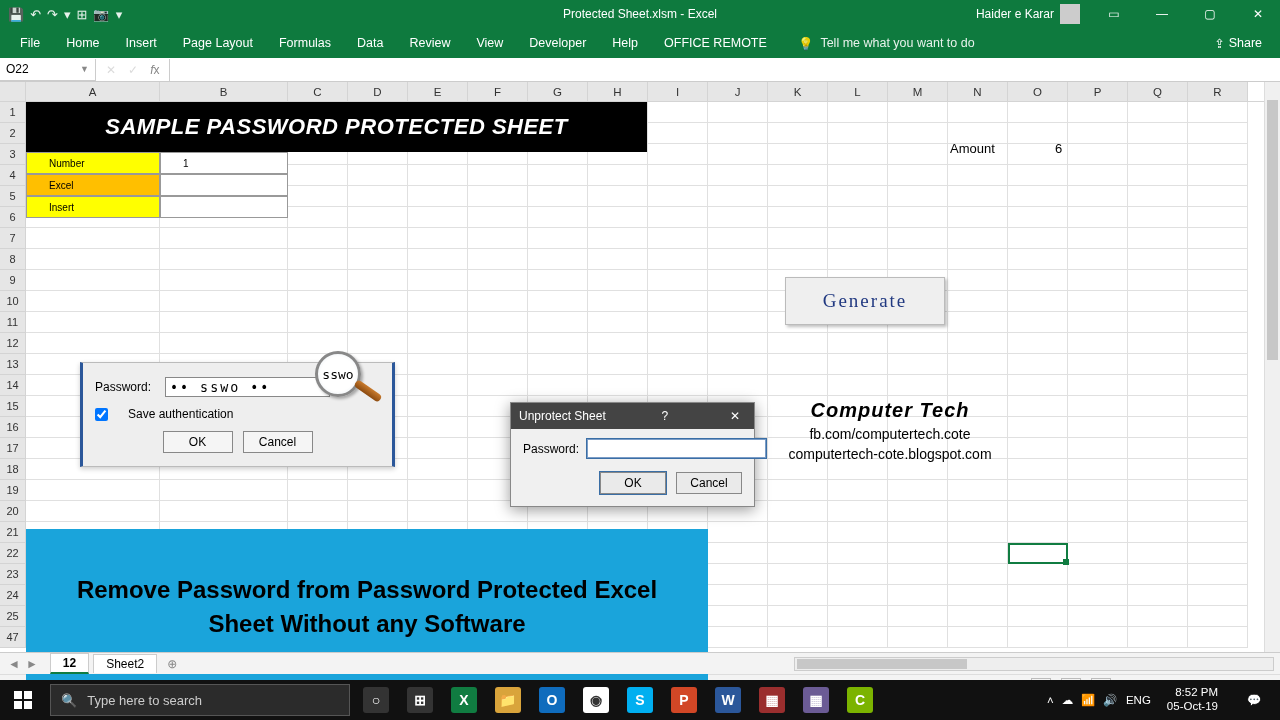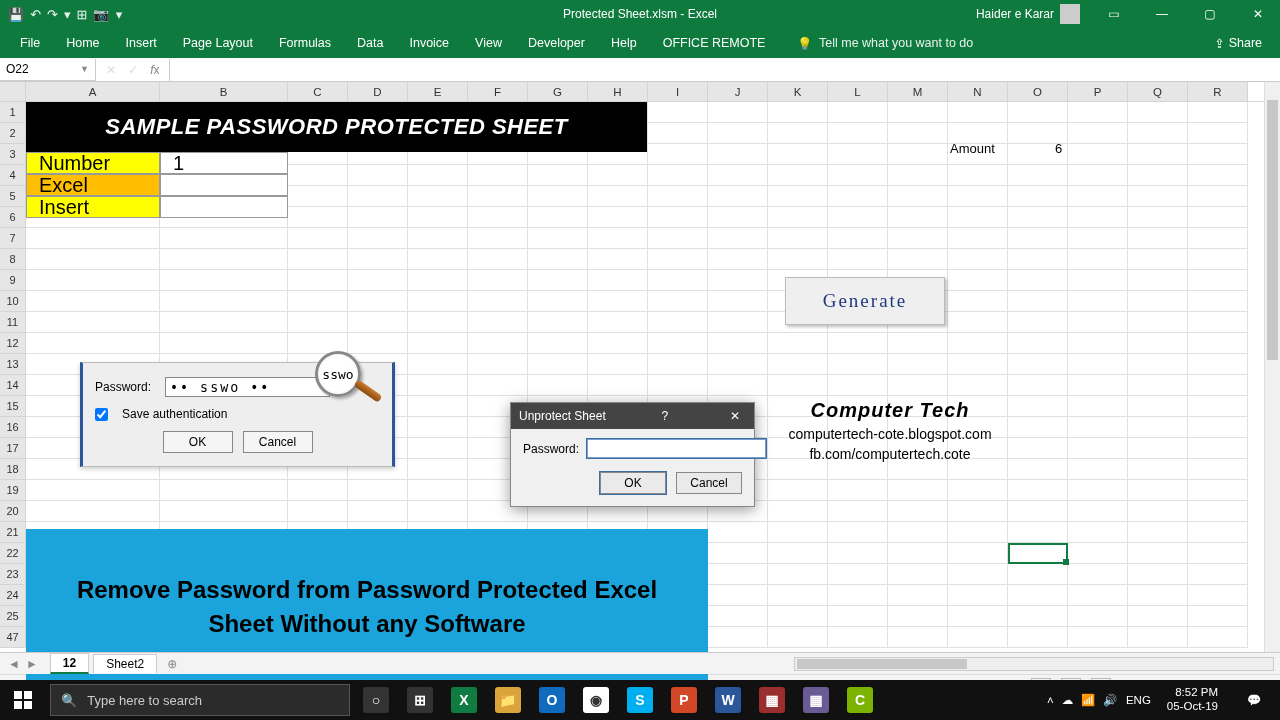--- a/index.html
+++ b/index.html
@@ -35,40 +35,40 @@
 .colhead { border-right: 1px solid #d4d4d4; background: #e6e6e6; display:flex; align-items:center; justify-content:center; }
 .rows { position: relative; }
 .row { display: flex; height: 21px; }
 .rowhead { width: 26px; background: #e6e6e6; border-right: 1px solid #d4d4d4; border-bottom: 1px solid #d4d4d4; font-size: 11px; display:flex; align-items:center; justify-content:center; color:#333; }
 .cell { border-right: 1px solid #e0e0e0; border-bottom: 1px solid #e0e0e0; }
 
 
 .banner { position:absolute; left:26px; top:20px; width:621px; height:50px; background:#000; color:#fff; font: italic 700 22px Arial; letter-spacing:.5px; display:flex; align-items:center; justify-content:center; }
 .tbl { position:absolute; left:26px; top:70px; }
 .tbl .trow { display:flex; height:22px; }
-.tbl .tcell { border:1px solid #999; padding:0 12px; display:flex; align-items:center; font-size:20px; }
+.tbl .tcell { border:1px solid #999; padding:0 22px; display:flex; align-items:center; font-size:10px; }
 .tbl .lab { width:134px; background:#ffff00; font-weight:500; }
 .tbl .val { width:128px; background:#fff; }
 
 .genbtn { position:absolute; left:785px; top:195px; width:160px; height:48px; background:#efefef; border:1px solid #bbb; box-shadow: 2px 2px 3px rgba(0,0,0,.25); display:flex; align-items:center; justify-content:center; font: 19px Verdana; color:#203880; letter-spacing:2px; cursor:pointer; }
 
 .invoice-lab { position:absolute; left:950px; top:59px; font-size:13px; }
 .invoice-val { position:absolute; left:1055px; top:59px; font-size:13px; }
 
 .promo { position:absolute; left:770px; top:311px; width:240px; text-align:center; }
 .promo .top { background:#fdb813; height:40px; font: italic 700 20px Arial; color:#222; display:flex;align-items:center;justify-content:center; letter-spacing:1px; }
 .promo .ct { font: italic 700 20px Arial; margin-top:6px; letter-spacing:1px; }
 .promo .u { font: 14px Arial; margin-top:4px; }
 
 .bluebox { position:absolute; left:26px; top:447px; width:682px; height:155px; background:#1aa4db; color:#000; font: 700 24px Arial; display:flex; align-items:center; justify-content:center; text-align:center; padding:10px 40px; line-height:1.4; }
 
 .pwdlg { position:absolute; left:80px; top:280px; width:315px; height:105px; background:#eee; border:1px solid #bbb; border-left:3px solid #2b579a; border-right:3px solid #2b579a; padding:14px 12px 8px; font-size:12px; box-shadow:0 2px 5px rgba(0,0,0,.2); }
 .pwdlg .r1 { display:flex; align-items:center; gap:14px; }
 .pwdlg input[type=text] { width:165px; height:20px; border:1px solid #888; padding:0 4px; font-family:monospace; letter-spacing:2px; }
-.pwdlg .r2 { margin-top:10px; display:flex; align-items:center; gap:14px; }
+.pwdlg .r2 { margin-top:10px; display:flex; align-items:center; gap:20px; }
 .pwdlg .btns { display:flex; gap:10px; justify-content:center; margin-top:10px; }
 .pwdlg button { width:70px; height:22px; border:1px solid #888; background:#f5f5f5; font-size:12px; }
 .mag { position:absolute; left:232px; top:-12px; width:46px; height:46px; border-radius:50%; border:3px solid #888; background:radial-gradient(circle,#fff 60%,#dfe8ef); display:flex;align-items:center;justify-content:center; font:13px monospace; box-shadow:2px 2px 3px rgba(0,0,0,.3);}
 .mag-handle { position:absolute; left:270px; top:24px; width:30px; height:8px; background:linear-gradient(#c97b2e,#8b4a0f); transform:rotate(35deg); border-radius:4px; }
 
 .unprotect { position:absolute; left:510px; top:320px; width:245px; background:#f0f0f0; border:1px solid #888; box-shadow:0 3px 14px rgba(0,0,0,.4); font-size:12px; }
 .unprotect .tt { height:26px; background:#444; color:#fff; display:flex; align-items:center; padding:0 8px; }
 .unprotect .tt .tbtn { margin-left:auto; width:22px; text-align:center; }
 .unprotect .bd { padding:10px 12px 12px; }
 .unprotect .bd .rr { display:flex; align-items:center; gap:8px; }
@@ -138,21 +138,21 @@
 </div>
 
 <div class="ribbon">
   <span id="ribbon-tabs-holder"></span>
   <span class="tab">File</span>
     <span class="tab">Home</span>
     <span class="tab">Insert</span>
     <span class="tab">Page Layout</span>
     <span class="tab">Formulas</span>
     <span class="tab">Data</span>
-    <span class="tab">Invoice</span>
+    <span class="tab">Review</span>
     <span class="tab">View</span>
     <span class="tab">Developer</span>
     <span class="tab">Help</span>
     <span class="tab">OFFICE REMOTE</span>
     <div class="tell">
     <span>💡</span>
     <span>Tell me what you want to do</span>
   </div>
   <div class="share">
     <span>⇪</span>
@@ -765,22 +765,22 @@
       </div>
     </div>
 
   <span class="invoice-lab">Amount</span>
   <span class="invoice-val">6</span>
 
   <div class="genbtn">Generate</div>
 
   <div class="promo">
     <div class="ct">Computer Tech</div>
+    <div class="u">fb.com/computertech.cote</div>
     <div class="u">computertech-cote.blogspot.com</div>
-    <div class="u">fb.com/computertech.cote</div>
   </div>
 
   <div class="bluebox">Remove Password from Password Protected Excel Sheet Without any Software</div>
 
   <div class="pwdlg">
     <div class="r1">
       <span>Password:</span>
       <input type="text" value="•• sswo ••" style="">
     </div>
     <div class="mag">sswo</div>

